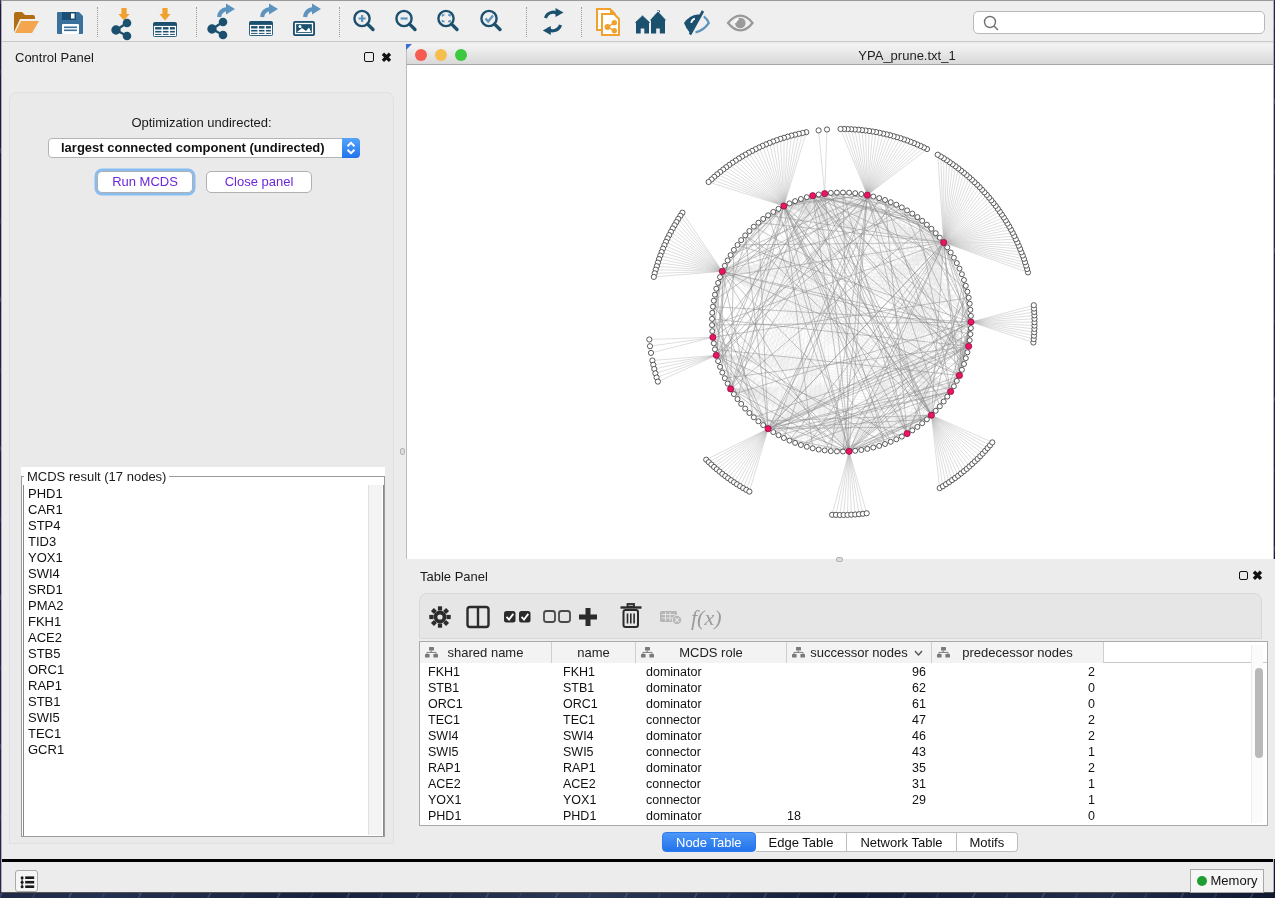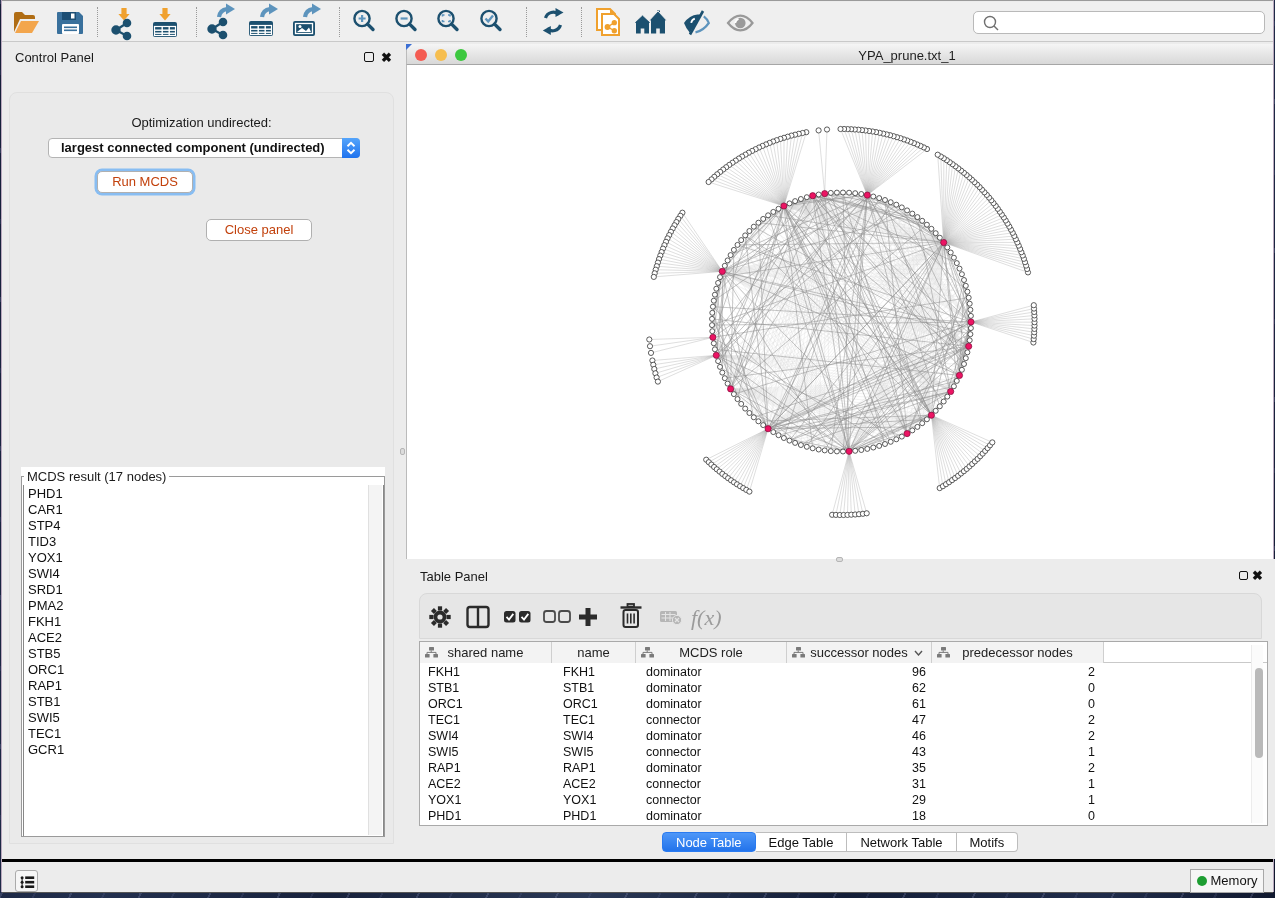--- a/index.html
+++ b/index.html
@@ -20,23 +20,23 @@
 .wbtn-sq { position:absolute; width:10px; height:10px; border:1.5px solid #111; border-radius:2px; }
 .wbtn-x { position:absolute; font-size:13px; font-weight:bold; color:#111; line-height:11px; }
 #tabs { position:absolute; left:79px; top:32px; height:19px; }
 .tab { position:relative; float:left; height:19px; padding:0 12px; font-size:13px; line-height:18px; color:#1a1a1a; background:#fff; border:1px solid #c0c0c0; border-right:none; text-align:center; }
 .tab:first-child { border-top-left-radius:4px; }
 .tab.sel { background:linear-gradient(#57a0f7,#1f78f0); color:#fff; border-color:#2a86f5; border-radius:4px; z-index:2; }
 #cpinner { position:absolute; left:7px; top:49px; width:385px; height:752px; background:#eaeaea; border:1px solid #e0e0e0; border-radius:8px 8px 0 0; }
 #optlabel { position:absolute; left:0; top:22px; width:100%; text-align:center; font-size:13px; color:#1a1a1a; }
 #combo { position:absolute; left:38px; top:45px; width:312px; height:20px; background:#fff; border:1px solid #b4b4b4; border-radius:4px; font-size:13px; line-height:17px; text-align:left; padding-left:12px; color:#111;font-weight:bold; }
 #combo .spin { position:absolute; right:-1px; top:-1px; width:18px; height:20px; background:linear-gradient(#55a5fb,#1f73ee); border-radius:0 4px 4px 0; }
-.btn { position:absolute; height:22px; background:#fff; border:1px solid #b0b0b0; border-radius:5px; font-size:13px; line-height:20px; text-align:center; color:#c2410c; }
+.btn { position:absolute; height:22px; background:#fff; border:1px solid #b0b0b0; border-radius:5px; font-size:13px; line-height:20px; text-align:center; color:#6d28d9; }
 #runbtn { left:87px; top:78px; width:96px; box-shadow:0 0 0 2.5px #88bdf2; }
-#closebtn { left:196px; top:78px; width:106px;margin-top:48px; }
+#closebtn { left:196px; top:78px; width:106px; }
 #fsbg { position:absolute; left:11px; top:374px; width:364px; height:370px; background:#fff; }
 #fieldset { position:absolute; left:11px; top:383px; width:364px; height:361px; border:1px solid #9a9a9a; }
 #fieldset .legend { position:absolute; left:2px; top:-8px; background:#fff; padding:0 3px; font-size:13px; color:#1a1a1a; }
 #mlist { position:absolute; left:1px; top:8px; width:361px; height:351px; background:#fff; border-left:1px solid #888; border-right:1px solid #888; font-size:13px; color:#111; padding:1px 0 0 4px; line-height:16px; }
 #mlist .sctrack { position:absolute; right:1px; top:0px; width:14px; height:350px; background:#f4f4f4; border-left:1px solid #e0e0e0; }
 
 #vsplit { position:absolute; left:396px; top:42px; width:8px; height:816px; background:#ececec; }
 
 #netwin { position:absolute; left:404px; top:42px; width:867px; height:516px; }
 #nettitle { position:absolute; left:0; top:1px; width:867px; height:21px; background:linear-gradient(#f5f5f5,#d8d8d8); border-bottom:1px solid #a6a6a6; border-left:1px solid #bbb; }
@@ -1424,21 +1424,21 @@
           <div class="c" style="left:8px;">YOX1</div>
           <div class="c" style="left:143px;">YOX1</div>
           <div class="c" style="left:226px;">connector</div>
           <div class="c" style="left:367px;width:139px;text-align:right;">29</div>
           <div class="c" style="left:512px;width:163px;text-align:right;">1</div>
         </div>
         <div class="trow" style="top:166px;">
           <div class="c" style="left:8px;">PHD1</div>
           <div class="c" style="left:143px;">PHD1</div>
           <div class="c" style="left:226px;">dominator</div>
-          <div class="c" style="left:367px;width:139px;text-align:right;">18</div>
+          <div class="c" style="left:367px;width:139px;">18</div>
           <div class="c" style="left:512px;width:163px;text-align:right;">0</div>
         </div>
       <div id="tsb">
           <div class="thumb"></div>
         </div>
     </div>
     <div id="ttabs">
         <div class="ttab">Node Table</div>
         <div class="ttab">Edge Table</div>
         <div class="ttab">Network Table</div>

